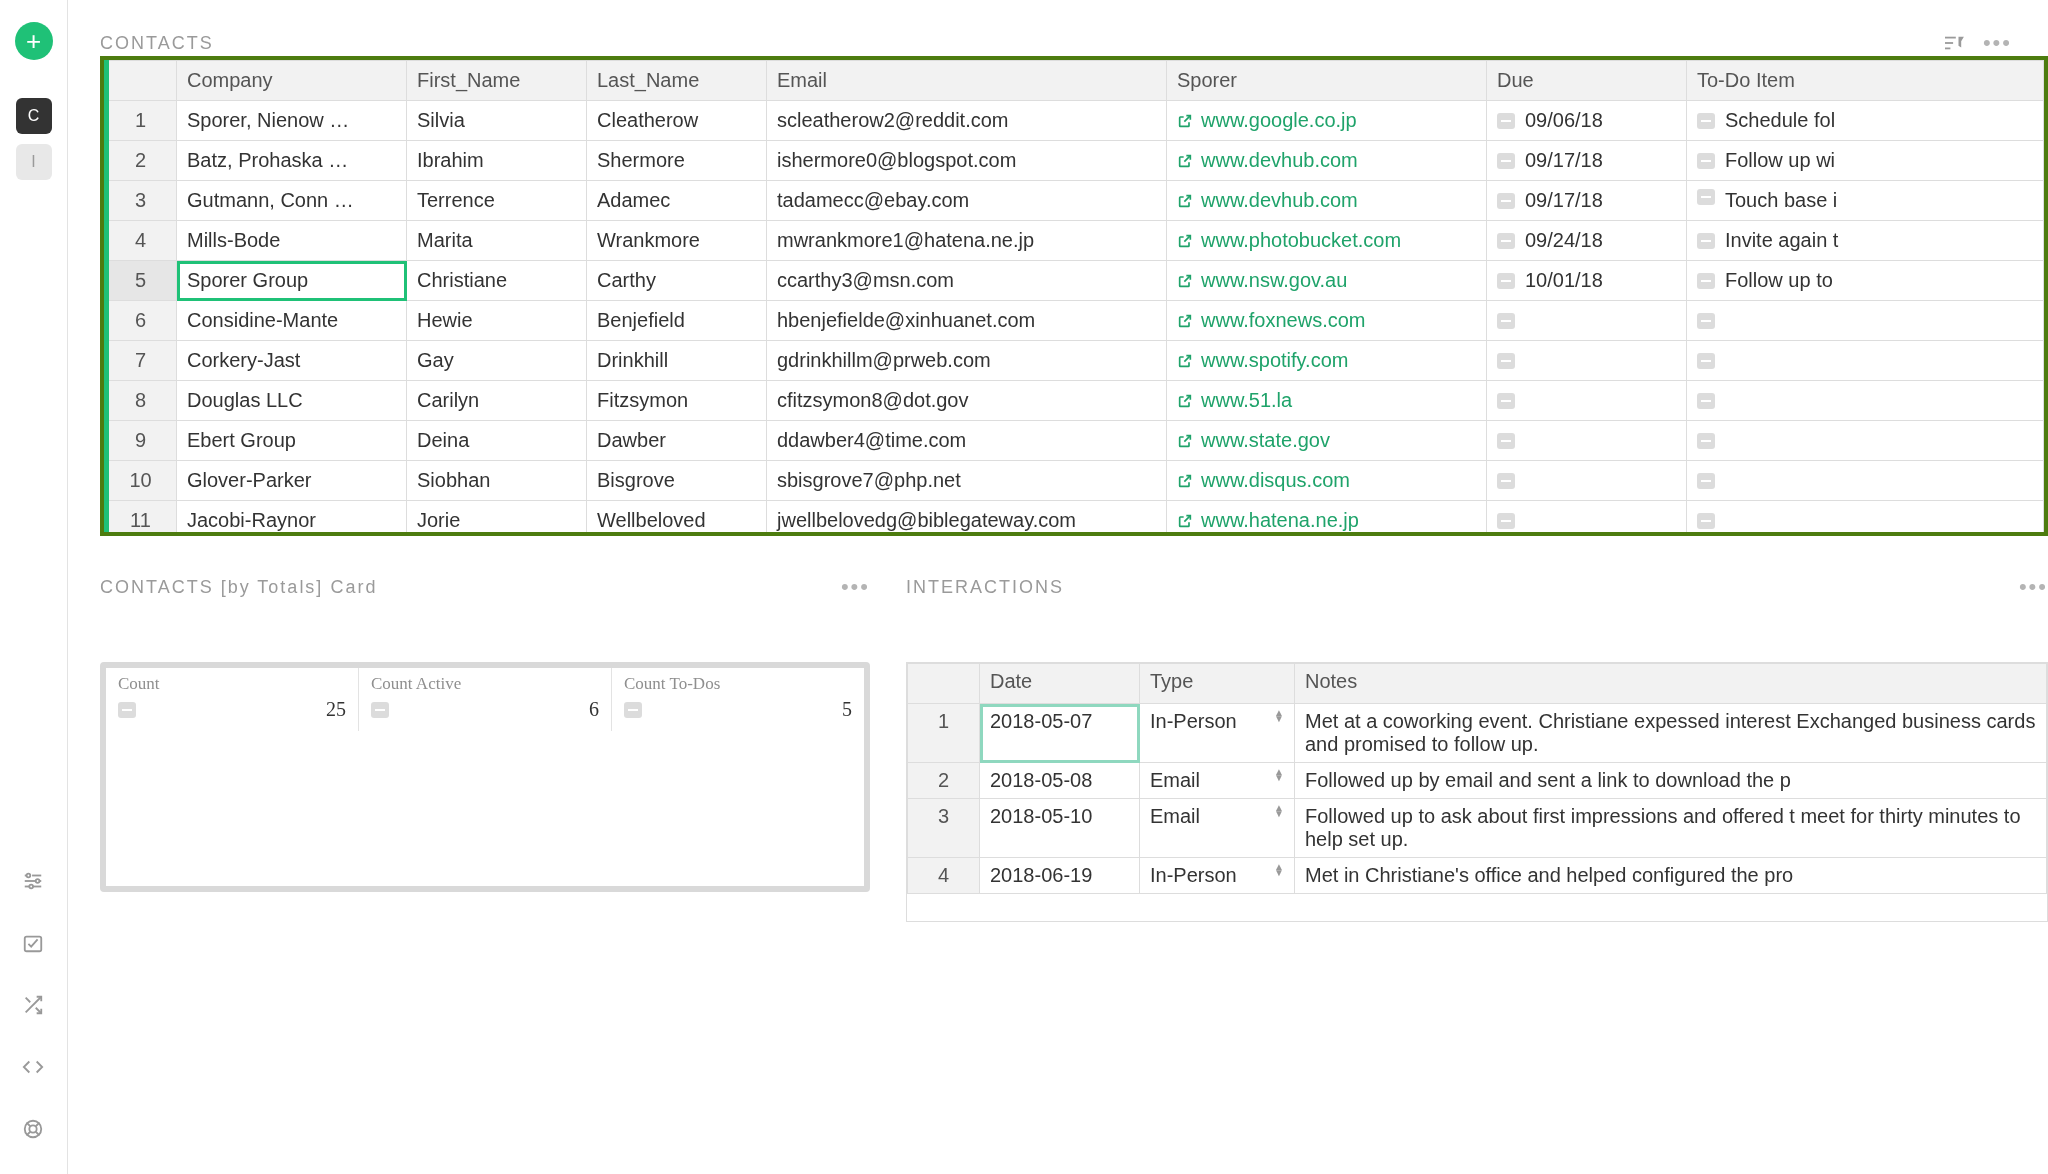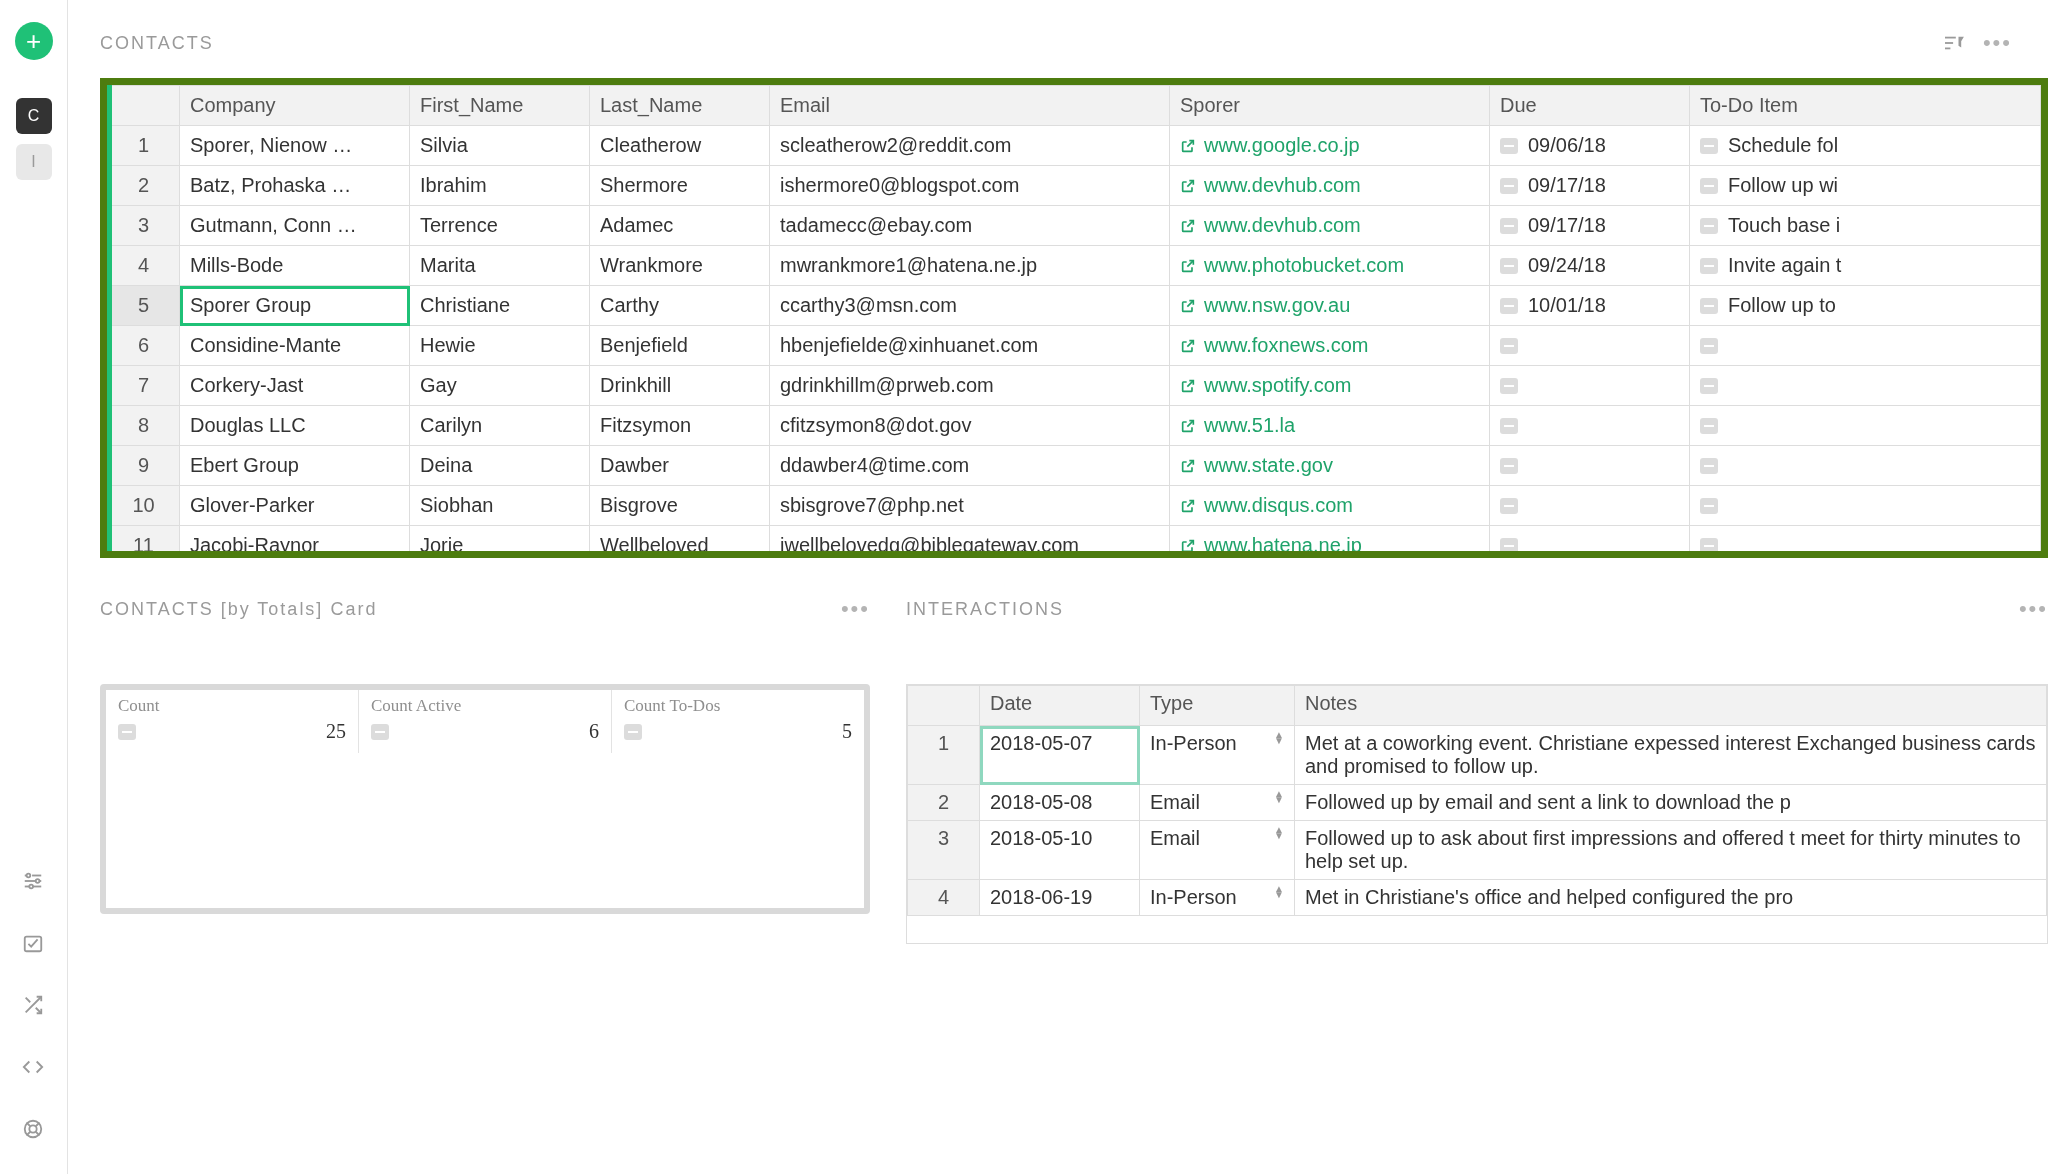--- a/index.html
+++ b/index.html
@@ -9,26 +9,26 @@
 .sidebar { width: 68px; background: #fff; border-right: 1px solid #e3e3e3; display: flex; flex-direction: column; align-items: center; padding-top: 22px; }
 .add-btn { width: 38px; height: 38px; border-radius: 50%; background: #1fc177; color: #fff; display: flex; align-items: center; justify-content: center; font-size: 26px; font-weight: 300; margin-bottom: 38px; cursor: pointer; }
 .nav-tile { width: 36px; height: 36px; border-radius: 6px; display: flex; align-items: center; justify-content: center; font-size: 16px; margin-bottom: 10px; cursor: pointer; color: #999; }
 .nav-tile.active { background: #333; color: #fff; }
 .nav-tile.dim { background: #e8e8e8; color: #9a9a9a; }
 .sidebar-bottom { margin-top: auto; display: flex; flex-direction: column; align-items: center; gap: 38px; padding-bottom: 32px; }
 .side-icon { width: 24px; height: 24px; color: #999; cursor: pointer; }
 
 .main { flex: 1; display: flex; flex-direction: column; padding: 0 0 0 32px; overflow: hidden; }
 
-.section-header { display: flex; align-items: center; justify-content: space-between; padding: 30px 36px 22px 0; }
+.section-header { display: flex; align-items: center; justify-content: space-between; padding: 30px 36px 0 0; }
 .section-title { font-size: 18px; letter-spacing: 2px; color: #9a9a9a; font-weight: 500; }
 .hdr-actions { display: flex; gap: 18px; color: #9a9a9a; align-items: center; }
 .hdr-icon { cursor: pointer; }
 
-.grid-wrap { border: 7px solid #4d7c0f; overflow: hidden; position: relative; }
+.grid-wrap { border: 4px solid #4d7c0f; overflow: hidden; position: relative; }
 .green-bar { position: absolute; left: 0; top: 0; bottom: 0; width: 5px; background: #1fc177; z-index: 2; }
 table.grid { border-collapse: collapse; width: 100%; table-layout: fixed; }
 table.grid th, table.grid td { border: 1px solid #ddd; padding: 6px 10px; text-align: left; white-space: nowrap; overflow: hidden; text-overflow: ellipsis; height: 40px; font-weight: 400; }
 table.grid th { background: #f2f2f2; color: #555; height: 40px; }
 table.grid .rownum { background: #f2f2f2; text-align: center; color: #555; width: 70px; }
 table.grid tr.sel .rownum { background: #e6e6e6; }
 .cell-selected { outline: 3px solid #1fc177; outline-offset: -3px; }
 .link-cell { color: #1fa36a; display: flex; align-items: center; gap: 8px; }
 .ext-icon { width: 16px; height: 16px; flex-shrink: 0; }
 .icon-cell-prefix { width: 18px; height: 16px; border-radius: 3px; background: #dcdcdc; display: inline-block; vertical-align: middle; margin-right: 10px; flex-shrink:0; position:relative; }
@@ -220,21 +220,21 @@
                     <path d="M20 4L11 13"></path>
                     <path d="M18 14v5a1 1 0 0 1-1 1H5a1 1 0 0 1-1-1V7a1 1 0 0 1 1-1h5"></path>
                   </svg>
                   <span>www.devhub.com</span>
                 </span>
               </td>
               <td>
                 <span style="display:flex;align-items:center"><span class="icon-cell-prefix"></span>09/17/18</span>
               </td>
               <td>
-                <span style="display:flex;align-items:center"><span class="icon-cell-prefix"></span>Touch base i</span>
+                <span style="display:flex;"><span class="icon-cell-prefix"></span>Touch base i</span>
               </td>
             </tr>
             <tr>
               <td class="rownum">4</td>
               <td class="">Mills-Bode</td>
               <td>Marita</td>
               <td>Wrankmore</td>
               <td>mwrankmore1@hatena.ne.jp</td>
               <td>
                 <span class="link-cell">

